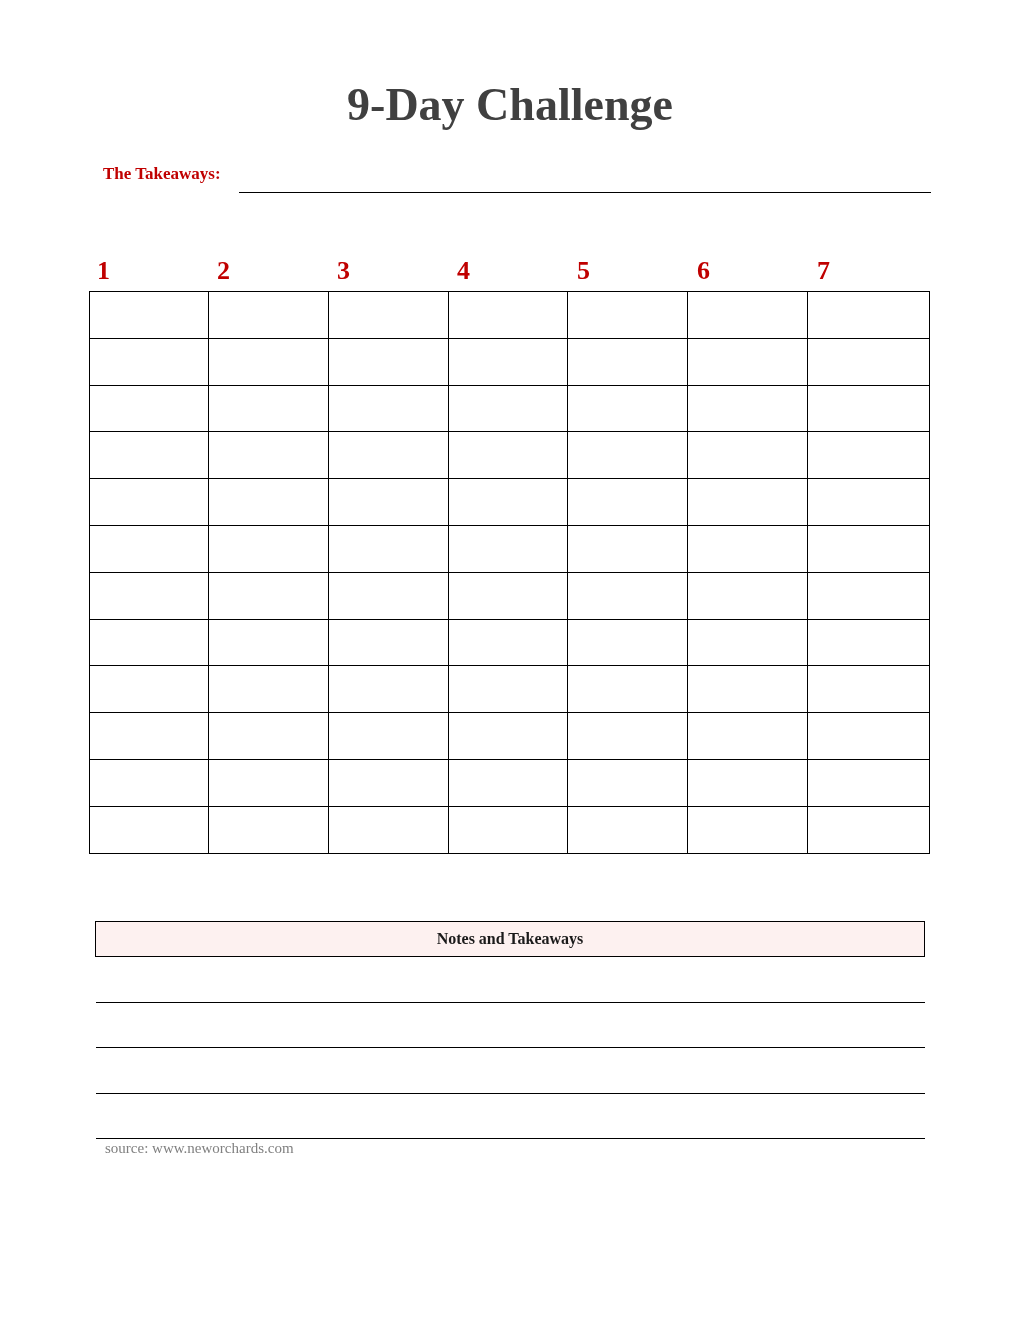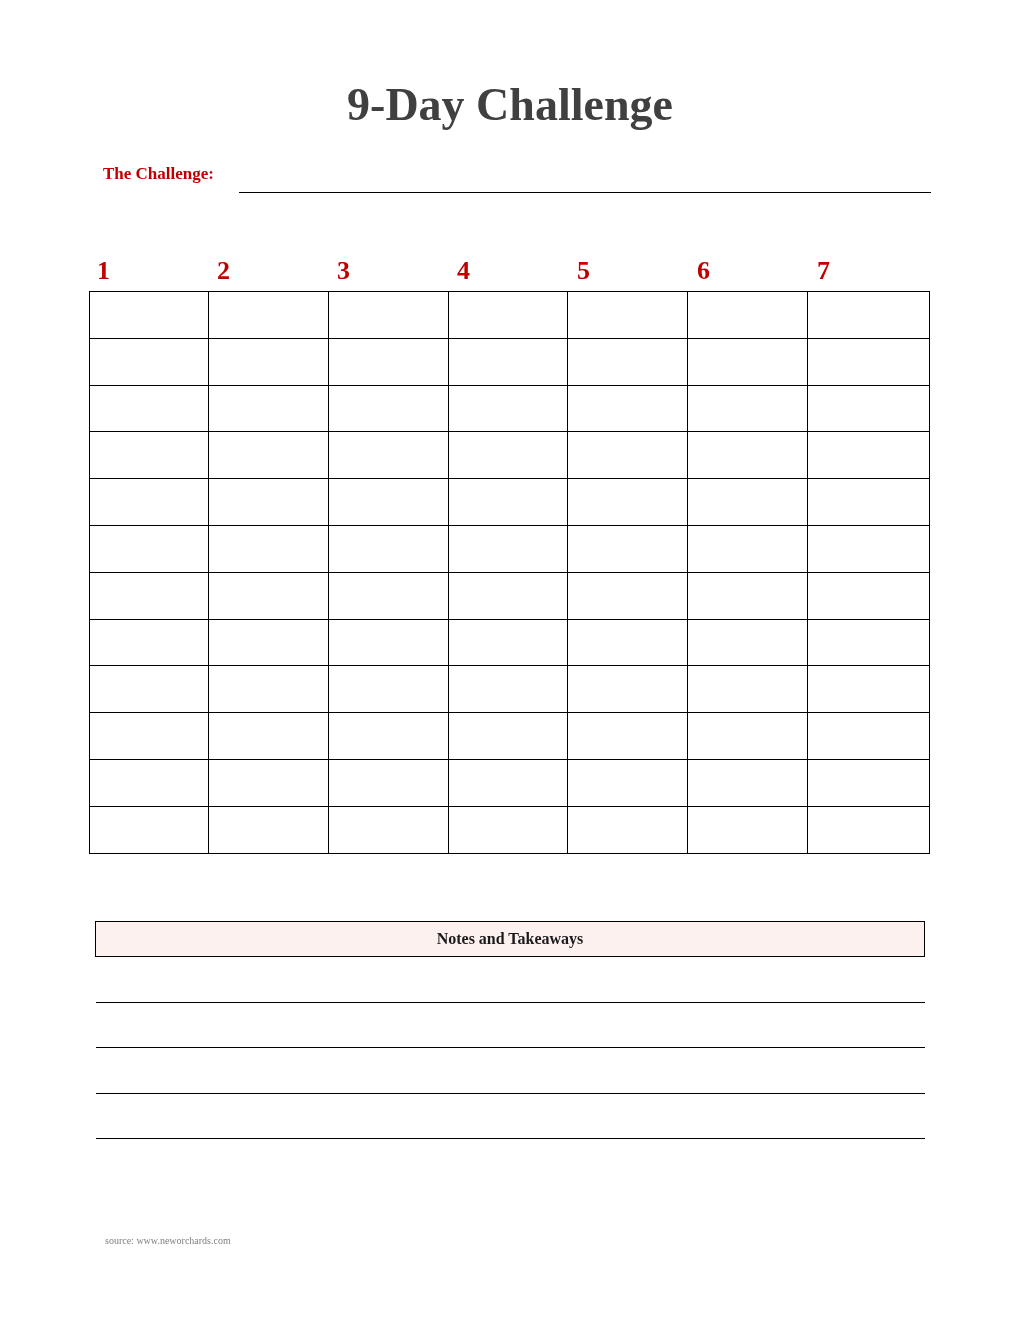--- a/index.html
+++ b/index.html
@@ -30,29 +30,29 @@
   .notes-header {
     position: absolute; left: 95px; top: 921px; width: 828px; height: 34px;
     background: #fdf1f0; border: 1px solid #000;
     display: flex; align-items: center; justify-content: center;
     font-size: 16px; font-weight: bold; color: #1a1a1a;
   }
   .note-line {
     position: absolute; left: 96px; width: 829px; height: 0; border-top: 1px solid #000;
   }
   .source {
-    position: absolute; left: 105px; top: 1235px; font-size: 10px; color: #808080;
+    position: absolute; left: 105px; top: 1140px; font-size: 15px; color: #808080;
   }
 </style>
 </head>
 <body>
 
 <div class="title">9-Day Challenge</div>
 
-<div class="challenge-label">The Challenge:</div>
+<div class="challenge-label">The Takeaways:</div>
 <div class="challenge-line"></div>
 
 <div class="day-nums">
   <span class="day-num" style="left:8px">1</span>
   <span class="day-num" style="left:128px">2</span>
   <span class="day-num" style="left:248px">3</span>
   <span class="day-num" style="left:368px">4</span>
   <span class="day-num" style="left:488px">5</span>
   <span class="day-num" style="left:608px">6</span>
   <span class="day-num" style="left:728px">7</span>

